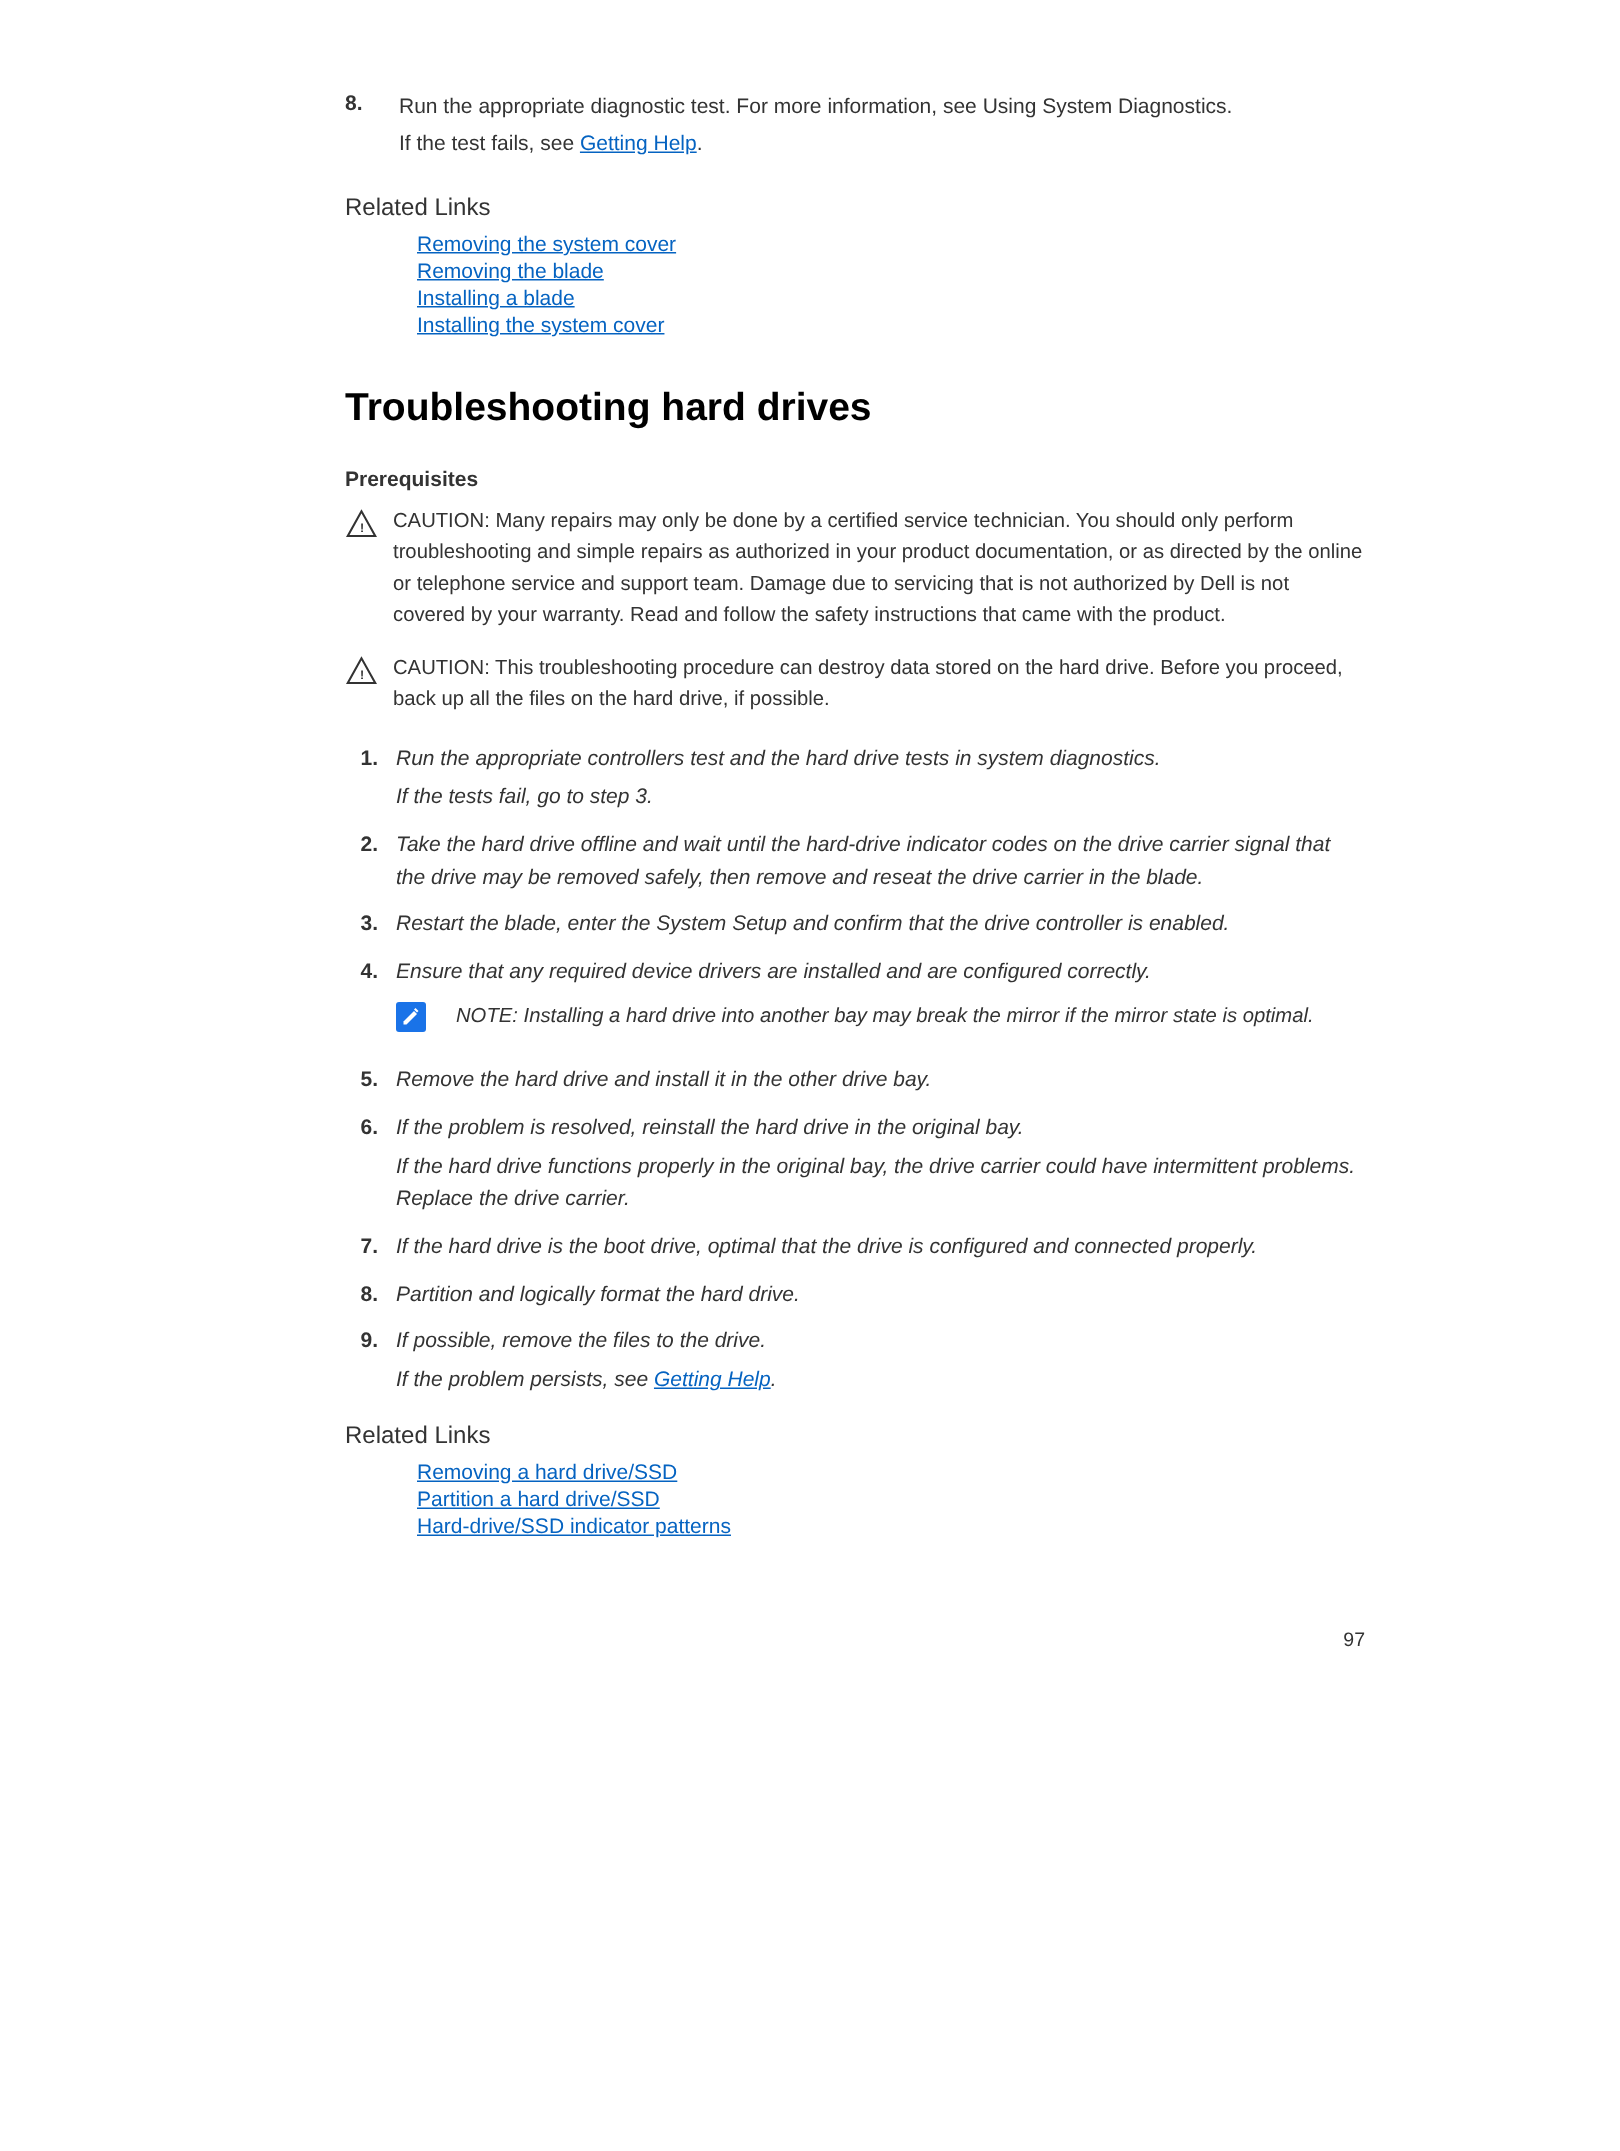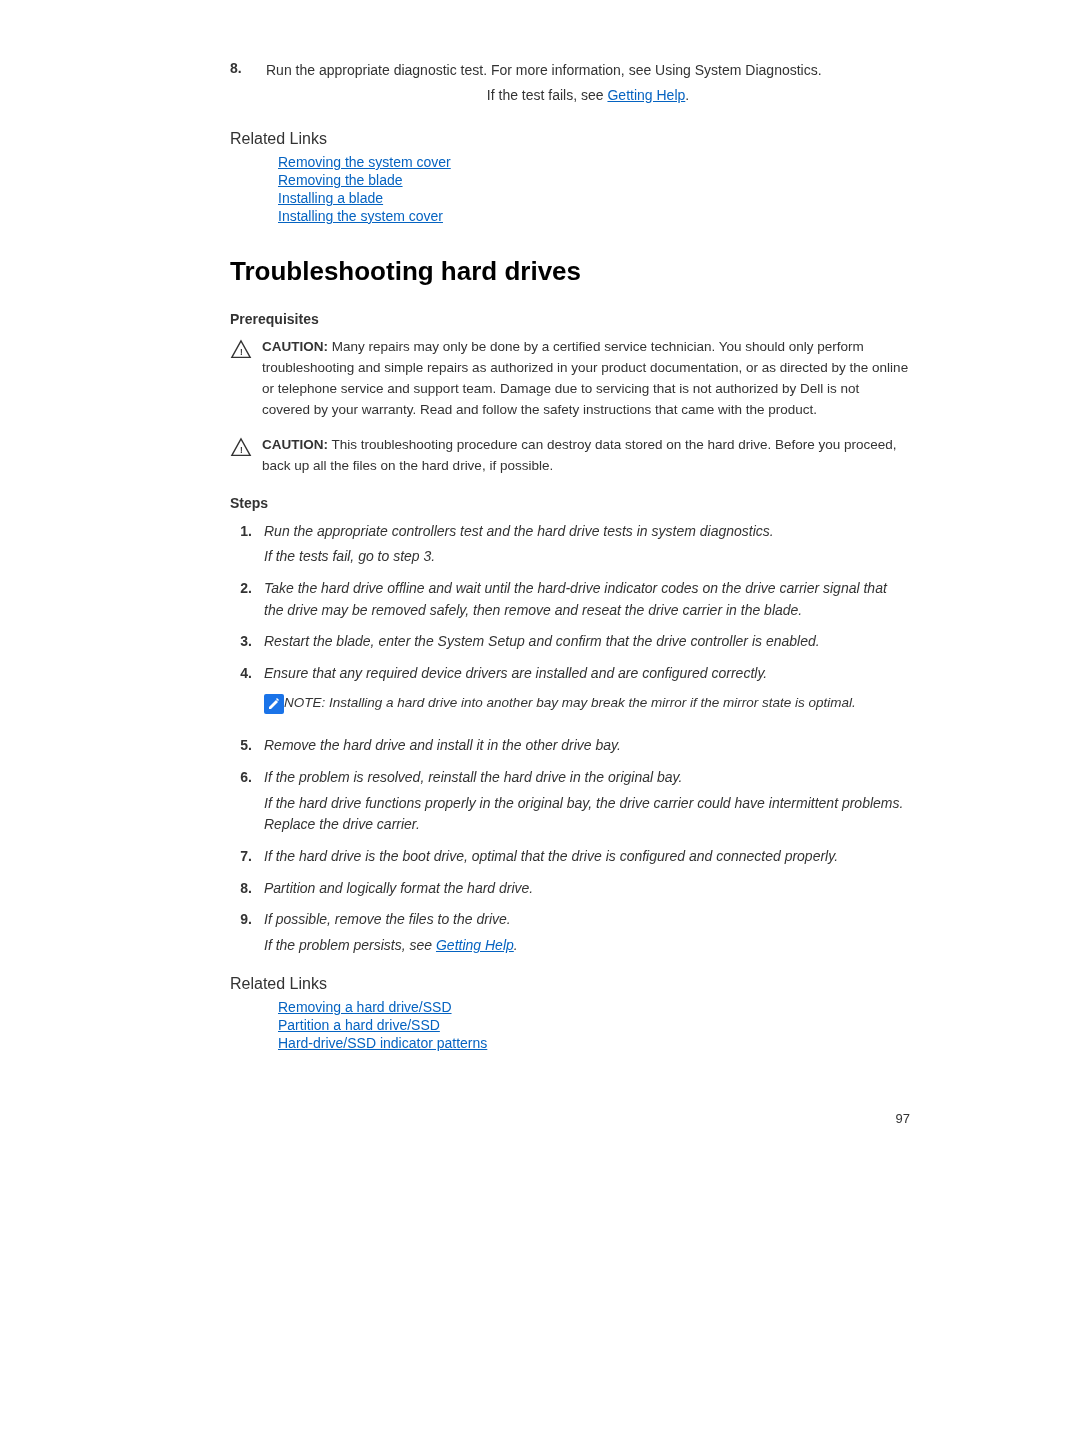--- a/index.html
+++ b/index.html
@@ -41,21 +41,20 @@
     }
 
     .step-content {
       line-height: 1.5;
     }
 
     .step-indent {
       padding-left: 36px;
       line-height: 1.5;
       margin-bottom: 4px;
-      text-align: center;
     }
 
     a {
       color: #0563c1;
       text-decoration: underline;
     }
 
     
     .related-links-section {
       margin-bottom: 32px;
@@ -109,21 +108,21 @@
       width: 22px;
       height: 22px;
     }
 
     .caution-text {
       font-size: 13.5px;
       line-height: 1.55;
     }
 
     .caution-text strong {
-      font-weight: bold;
+      font-weight: normal;
       text-align: right;
     }
 
     
     .steps-section {
       margin-top: 18px;
     }
 
     .steps-title {
       font-weight: bold;
@@ -156,21 +155,21 @@
     }
 
     .step-sub {
       margin-top: 4px;
       line-height: 1.55;
     }
 
     
     .note-box {
       display: flex;
-      gap: 0;
+      gap: 20px;
       margin: 8px 0 8px 0;
       align-items: flex-start;
     }
 
     .note-icon {
       flex-shrink: 0;
       margin-top: 1px;
     }
 
     .note-text {
@@ -253,21 +252,20 @@
           <text x="11" y="17" font-size="9" font-weight="bold" fill="#333" font-family="Arial">!</text>
         </svg>
       </div>
       <div class="caution-text">
         <strong>CAUTION:</strong><span> This troubleshooting procedure can destroy data stored on the hard drive. Before you proceed, back up all the files on the hard drive, if possible.</span>
       </div>
     </div>
   </div>
 
   <div class="steps-section">
-    <div class="steps-title">Steps</div>
     <ul class="numbered-steps">
 
       <li>
         <span class="num">1.</span>
         <div class="step-body">
           <span>Run the appropriate controllers test and the hard drive tests in system diagnostics.</span>
           <div class="step-sub">If the tests fail, go to step 3.</div>
         </div>
       </li>
 

